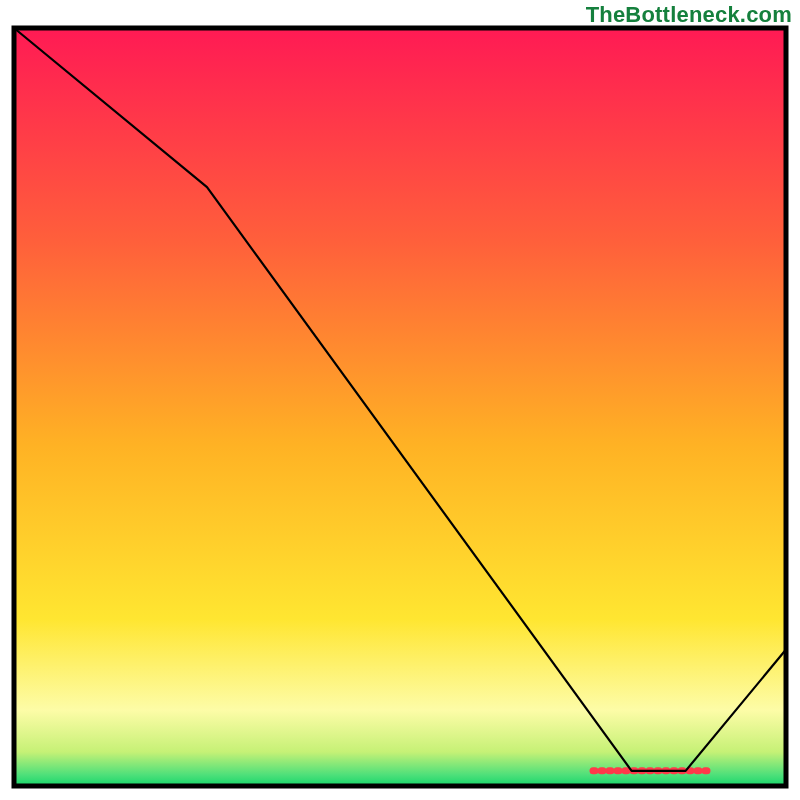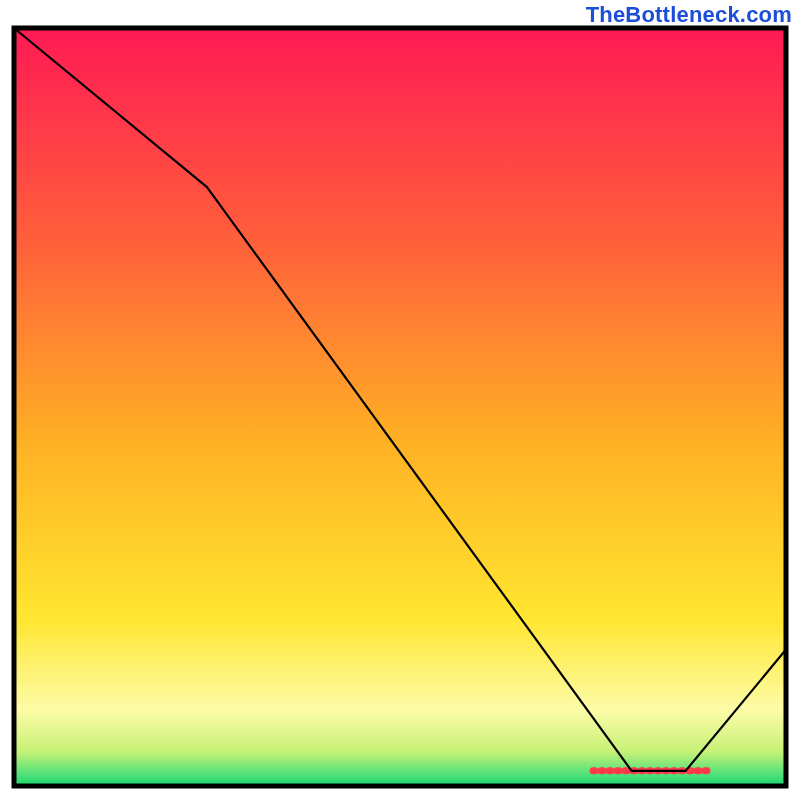--- a/index.html
+++ b/index.html
@@ -15,21 +15,21 @@
     position: relative;
     width: 800px;
     height: 800px;
   }
   .attribution {
     position: absolute;
     top: 2px;
     right: 8px;
     font-size: 22px;
     font-weight: bold;
-    color: #1d4ed8;
+    color: #15803d;
     letter-spacing: 0.2px;
   }
   svg {
     display: block;
   }
 </style>
 </head>
 <body>
 
 <div class="chart-container">

